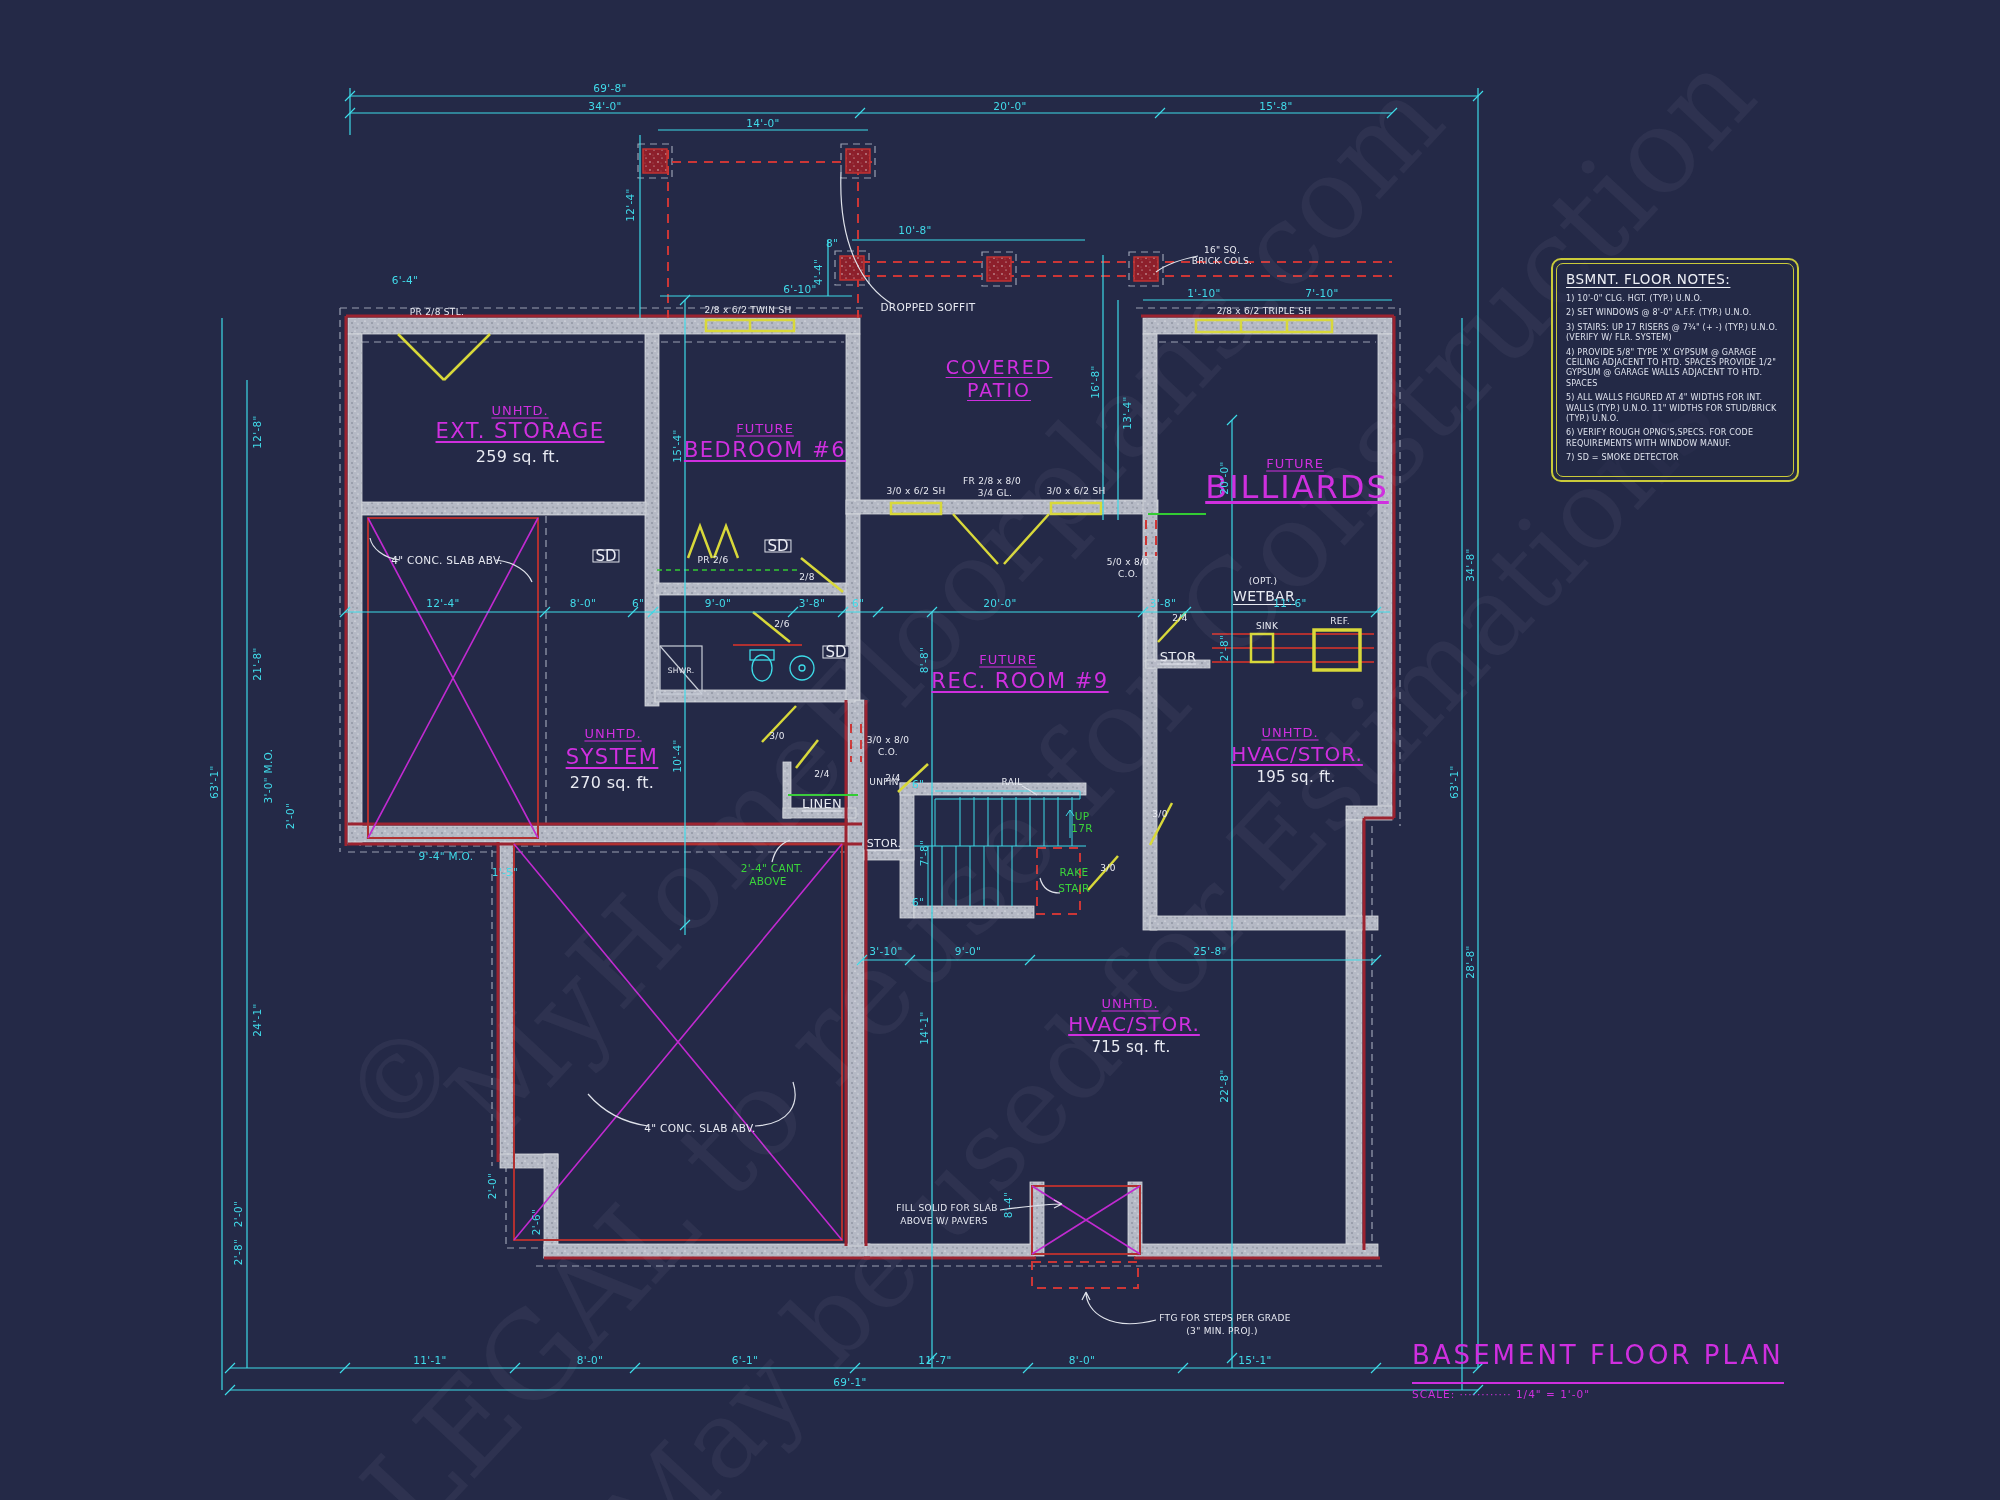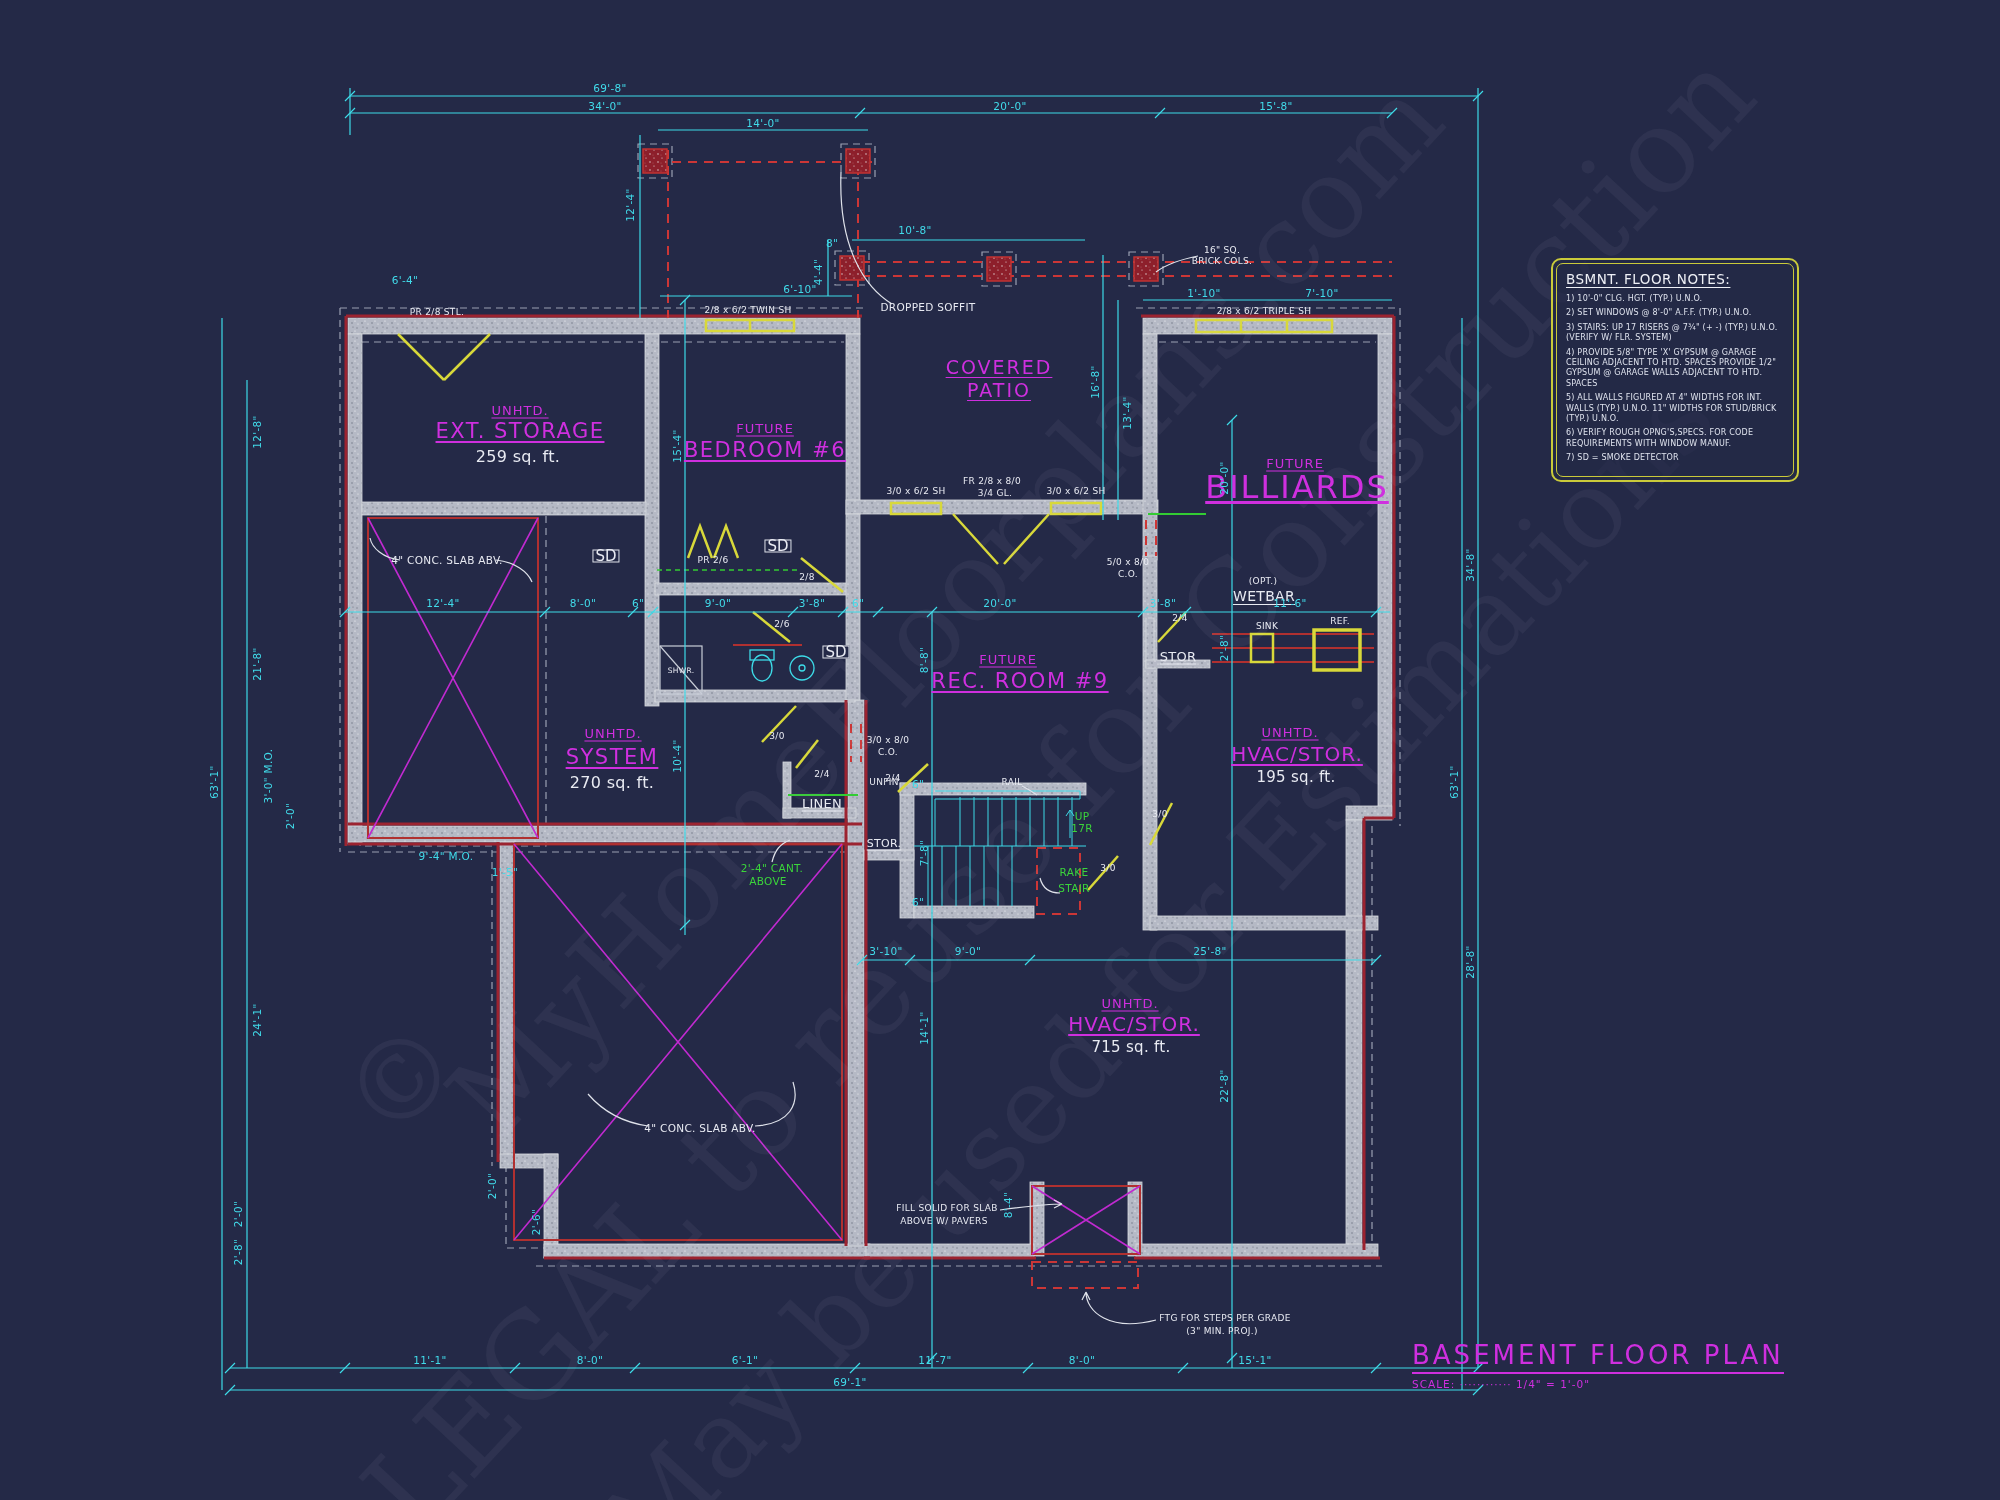--- a/index.html
+++ b/index.html
@@ -19,21 +19,21 @@
   .area{font-size:16px;color:#e8eaf2;}
   .small{font-size:9px;}
   .tiny{font-size:7.5px;}
   .wt{color:#e8eaf2;}
   .sd{position:absolute;transform:translate(-50%,-50%);border:1px solid #dfe2ea;color:#e8eaf2;font-size:15px;line-height:11px;padding:0 2px;background:#242947;z-index:5;}
   #notes-panel{position:absolute;left:1551px;top:258px;width:238px;z-index:6;border:2px solid #caca3a;border-radius:10px;padding:3px;background:rgba(36,41,71,.65);}
   #notes-inner{border:1.5px solid #caca3a;border-radius:7px;padding:7px 9px 9px 9px;}
   #notes-heading{color:#eef0f6;font-size:13.5px;letter-spacing:.5px;text-decoration:underline;text-underline-offset:3px;margin-bottom:7px;}
   .note-item{color:#dfe3ee;font-size:8px;line-height:1.3;margin-bottom:4px;letter-spacing:.2px;}
   #title-block{position:absolute;left:1412px;top:1340px;z-index:6;}
-  #sheet-title{color:#cf2fdf;font-size:26px;letter-spacing:3px;border-bottom:2px solid #cf2fdf;padding-bottom:2px;white-space:nowrap;}
+  #sheet-title{color:#cf2fdf;font-size:26px;letter-spacing:3px;border-bottom:2px solid #cf2fdf;padding-bottom:12px;white-space:nowrap;}
   #sheet-scale{color:#cf2fdf;font-size:10.5px;margin-top:4px;letter-spacing:1px;white-space:nowrap;}
 </style>
 </head>
 <body>
 
 <div id="plan">
 
   <div class="wm" style="left:945px;top:608px;font-size:112px;transform:translate(-50%,-50%) rotate(-47deg);">MyHomeFloorplans.com</div>
   <div class="wm" style="left:1016px;top:838px;font-size:118px;transform:translate(-50%,-50%) rotate(-47deg);">ILLEGAL to reuse for Construction</div>
   <div class="wm" style="left:1158px;top:970px;font-size:108px;transform:translate(-50%,-50%) rotate(-47deg);">May be used for Estimations</div>

